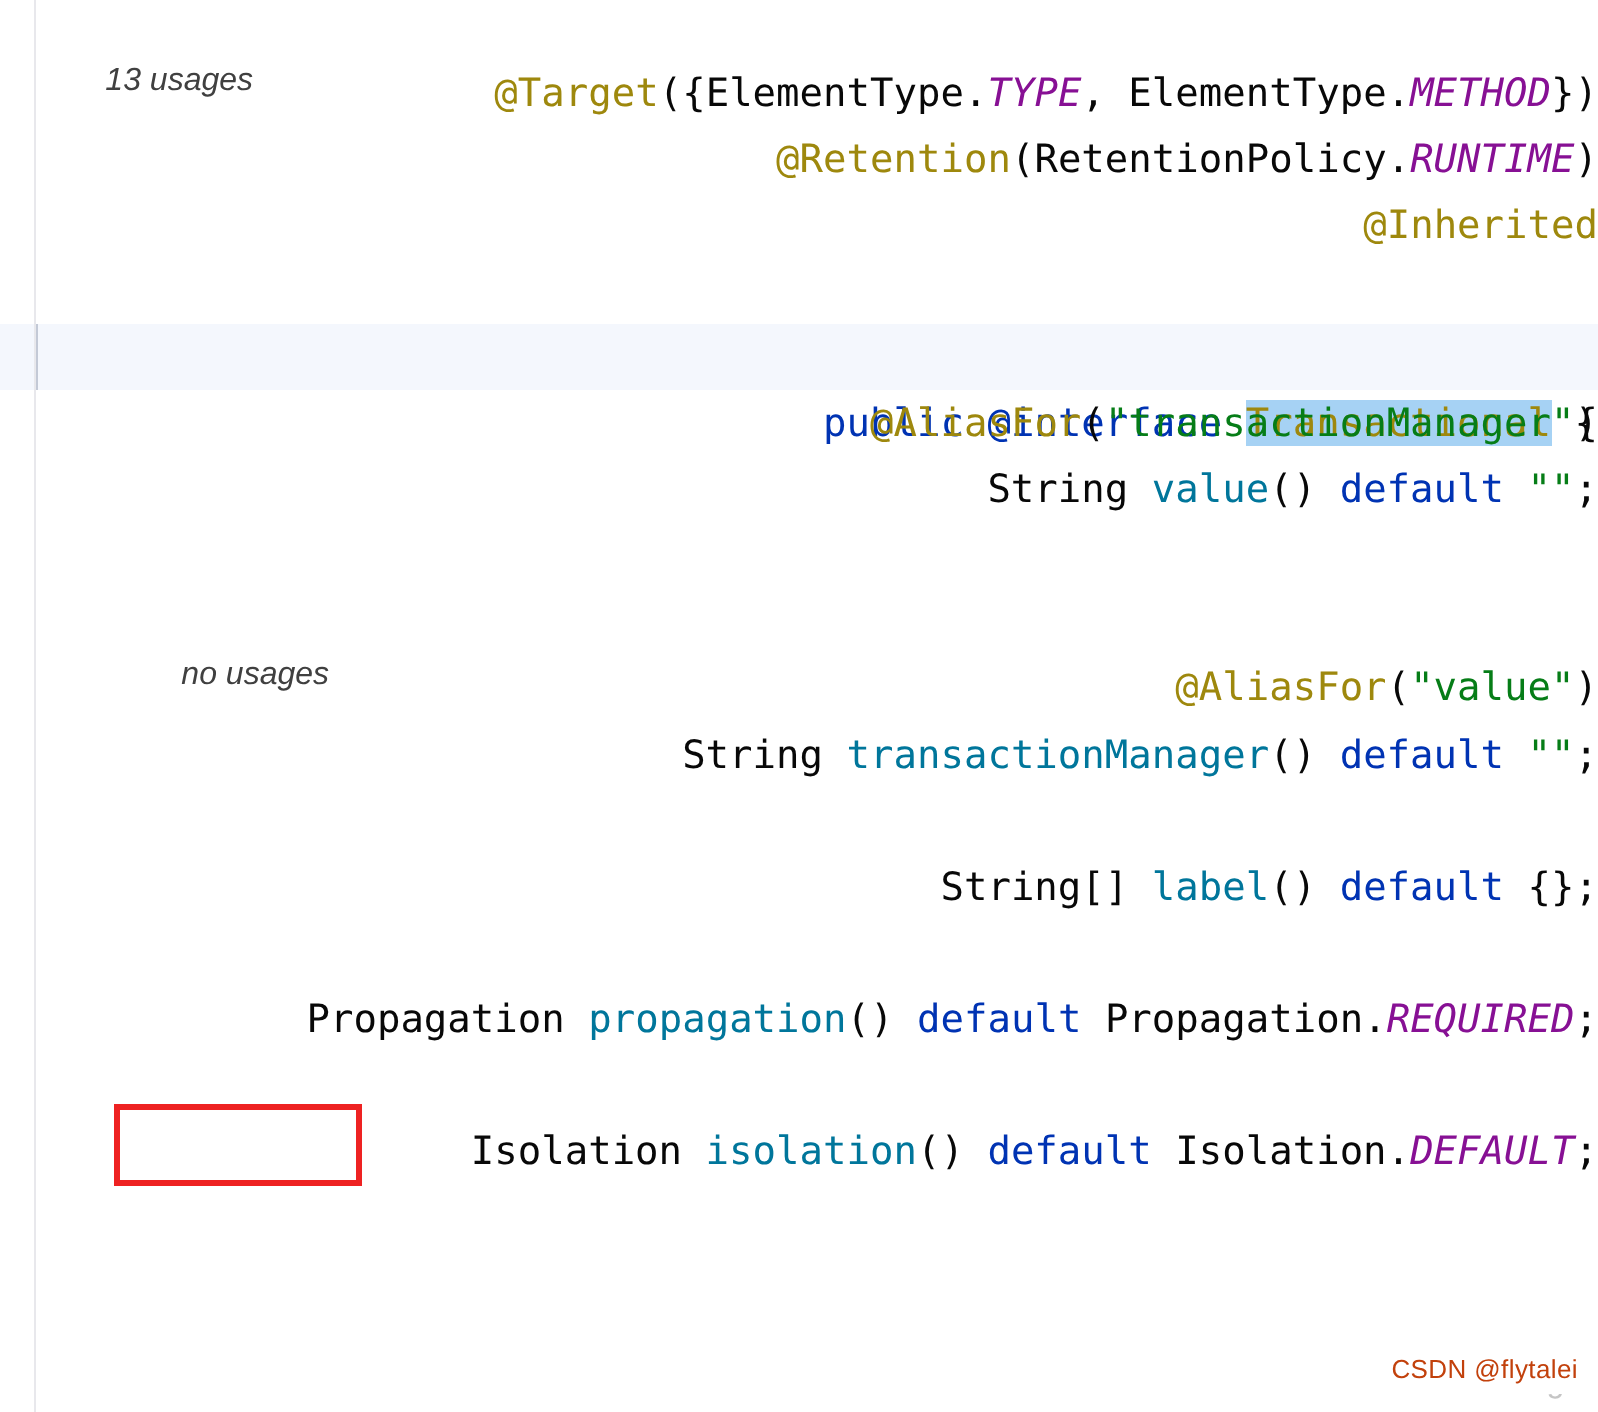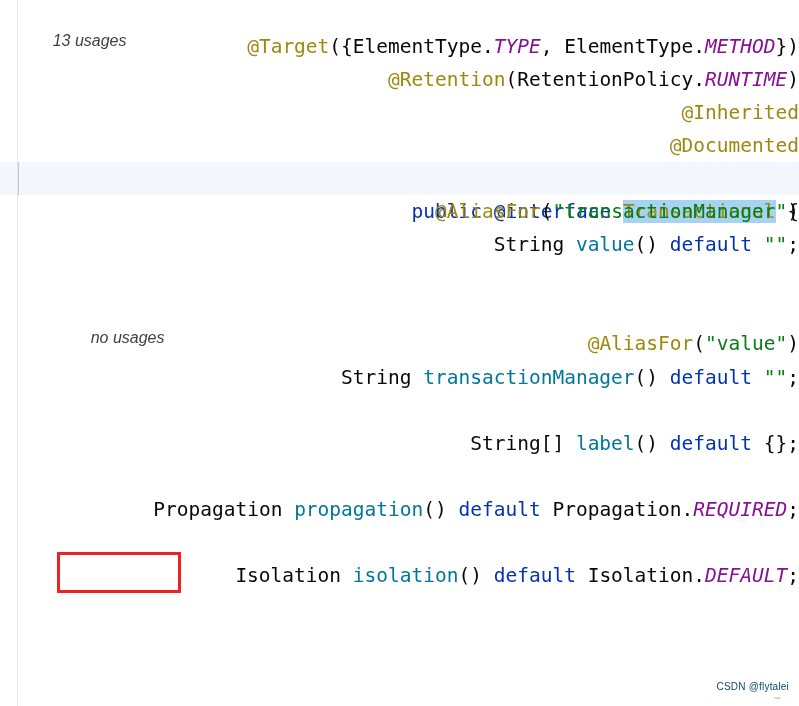--- a/index.html
+++ b/index.html
@@ -108,22 +108,22 @@
     z-index: 6;
     pointer-events: none;
   }
 
   
   #watermark {
     position: absolute;
     right: 10px;
     bottom: 14px;
     font-family: "Liberation Sans", "DejaVu Sans", sans-serif;
-    font-size: 10px;
-    color: #0c4a6e;
+    font-size: 13px;
+    color: #c2410c;
     letter-spacing: 0.2px;
     z-index: 7;
   }
 
   
   #clipped-line {
     position: absolute;
     left: 0;
     bottom: 0;
     width: 799px;
@@ -149,21 +149,20 @@
     <div class="hint" style="top:0px;">
       <span class="txt">13 usages</span>
     </div>
 
     <div class="line" style="top:30px;"><span class="txt"><span class="anno">@Target</span><span class="punct">({</span><span class="ident">ElementType</span><span class="punct">.</span><span class="const">TYPE</span><span class="punct">, </span><span class="ident">ElementType</span><span class="punct">.</span><span class="const">METHOD</span><span class="punct">})</span></span></div>
 
     <div class="line" style="top:63px;"><span class="txt"><span class="anno">@Retention</span><span class="punct">(</span><span class="ident">RetentionPolicy</span><span class="punct">.</span><span class="const">RUNTIME</span><span class="punct">)</span></span></div>
 
     <div class="line" style="top:96px;"><span class="txt"><span class="anno">@Inherited</span></span></div>
 
-    <div class="line" style="top:129px;"><span class="txt"><span class="anno">@Documented</span></span></div>
 
     <div class="line current" style="top:162px;">
       <span class="caret-gutter"></span><span class="txt"><span class="kw">public</span><span class="punct"> </span><span class="kw">@interface</span><span class="punct"> </span><span class="anno sel">Transactional</span><span class="punct"> </span><span class="punct">{</span></span></div>
 
     <div class="line" style="top:195px;"><span class="txt" style="padding-left:64px;"><span class="anno">@AliasFor</span><span class="punct">(</span><span class="str">"transactionManager"</span><span class="punct">)</span></span></div>
 
     <div class="line" style="top:228px;"><span class="txt" style="padding-left:64px;"><span class="type">String</span><span class="punct"> </span><span class="method">value</span><span class="punct">()</span><span class="punct"> </span><span class="kw">default</span><span class="punct"> </span><span class="str">""</span><span class="punct">;</span></span></div>
 
     <div class="hint" style="top:297px;">
       <span class="txt" style="padding-left:64px;">no usages</span>

